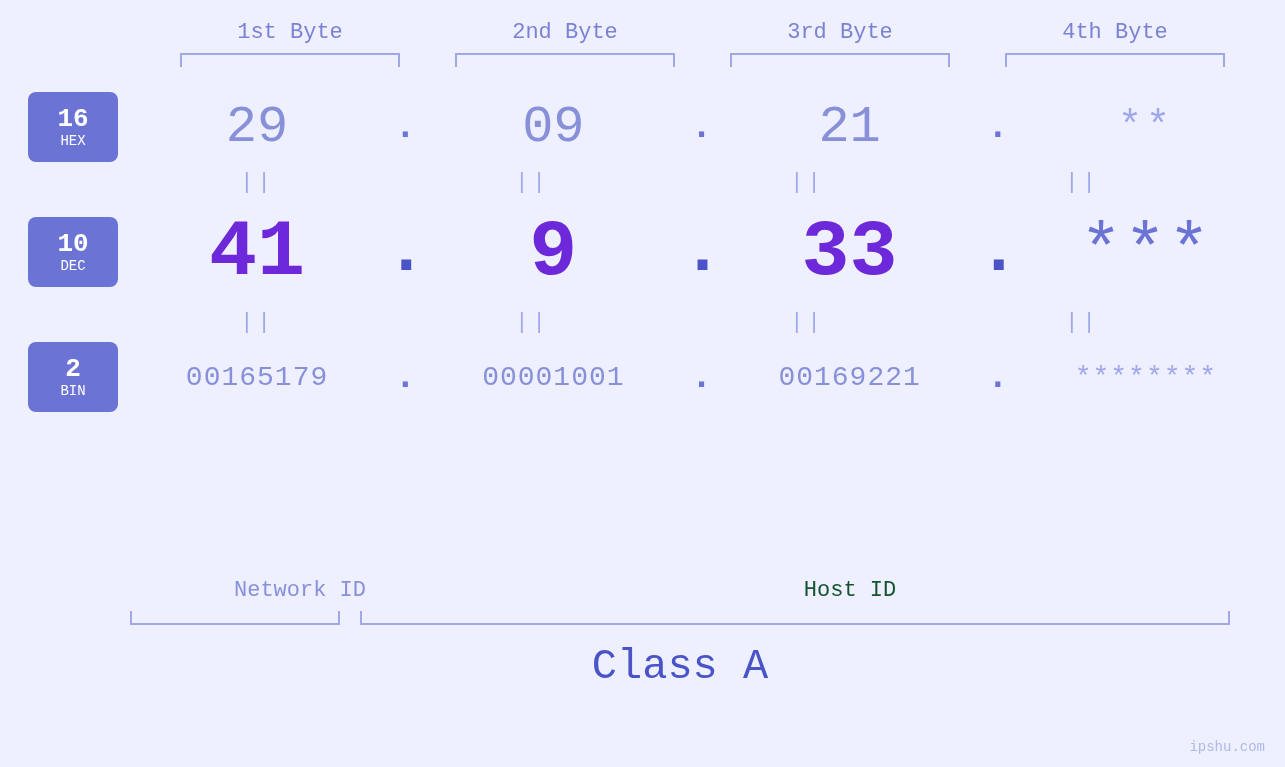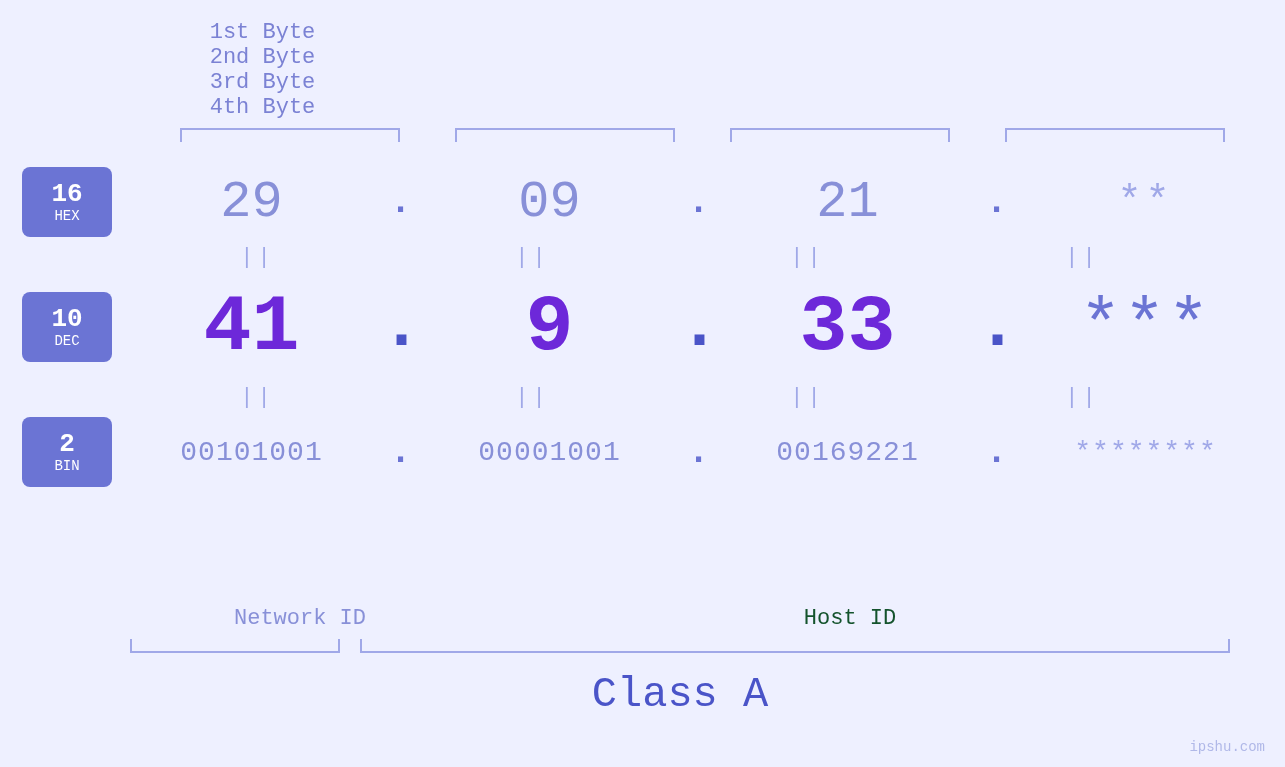--- a/index.html
+++ b/index.html
@@ -23,21 +23,20 @@
       padding-top: 20px;
     }
 
     
     .byte-headers {
       display: flex;
       width: 1100px;
       margin-left: 120px;
       justify-content: space-around;
       margin-bottom: 8px;
-      flex-direction: column;
     }
 
     .byte-label {
       color: #7b82d4;
       font-size: 22px;
       font-family: 'Courier New', Courier, monospace;
       width: 220px;
       text-align: center;
       font-weight: normal;
     }
@@ -68,21 +67,21 @@
 
     .badge {
       width: 90px;
       height: 70px;
       background: #6b74d4;
       border-radius: 8px;
       display: flex;
       flex-direction: column;
       align-items: center;
       justify-content: center;
-      margin-left: 22px;
+      margin-left: 28px;
       flex-shrink: 0;
     }
 
     .badge-num {
       color: white;
       font-size: 26px;
       font-weight: bold;
       line-height: 1.1;
     }
 
@@ -185,21 +184,21 @@
       width: 220px;
       text-align: center;
       color: #a0a8e8;
       font-size: 22px;
       letter-spacing: 4px;
     }
 
     
     .bottom-section {
       position: absolute;
-      bottom: 48px;
+      bottom: 76px;
       left: 130px;
       right: 30px;
     }
 
     .id-labels {
       display: flex;
       width: 1100px;
       margin-bottom: 8px;
     }
 
@@ -354,21 +353,21 @@
       <div class="equals-cell">||</div>
     </div>
 
     <div class="data-row" style="height:80px;">
       <div class="badge">
         <span class="badge-num">2</span>
         <span class="badge-label">BIN</span>
       </div>
       <div class="cells">
         <div class="cell">
-          <span class="bin-val">00101001</span>
+          <span class="bin-val">00165179</span>
         </div>
         <div class="dot">.</div>
         <div class="cell">
           <span class="bin-val">00001001</span>
         </div>
         <div class="dot">.</div>
         <div class="cell">
           <span class="bin-val">00169221</span>
         </div>
         <div class="dot">.</div>

